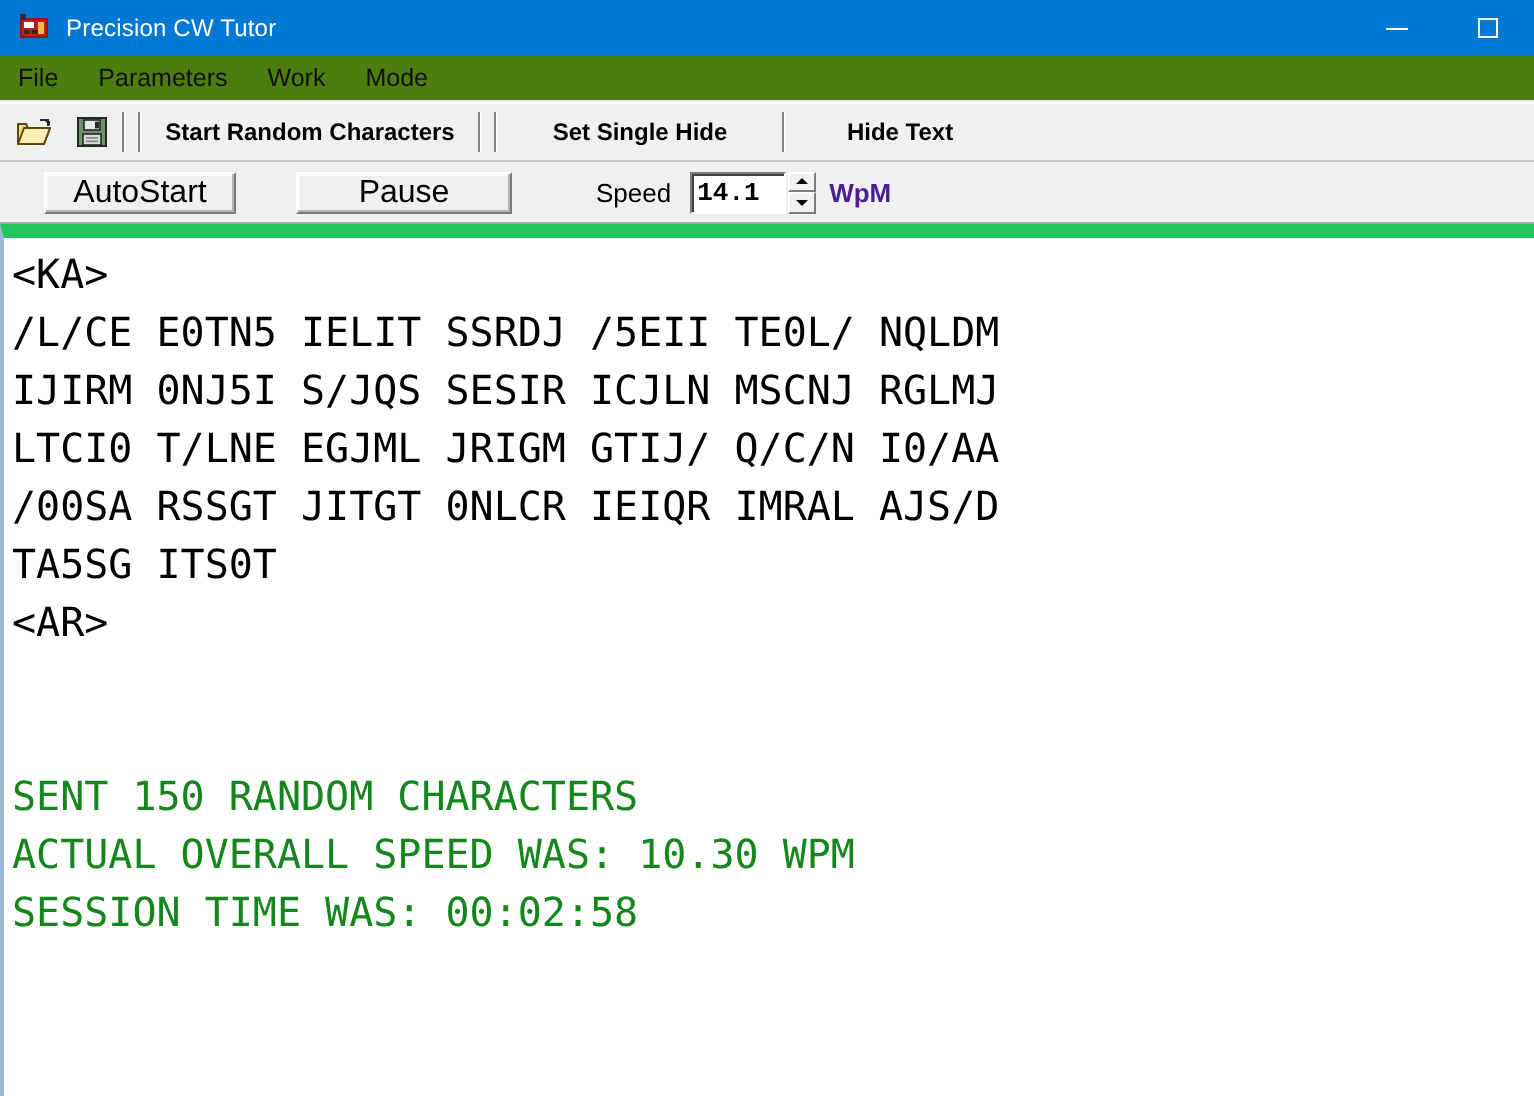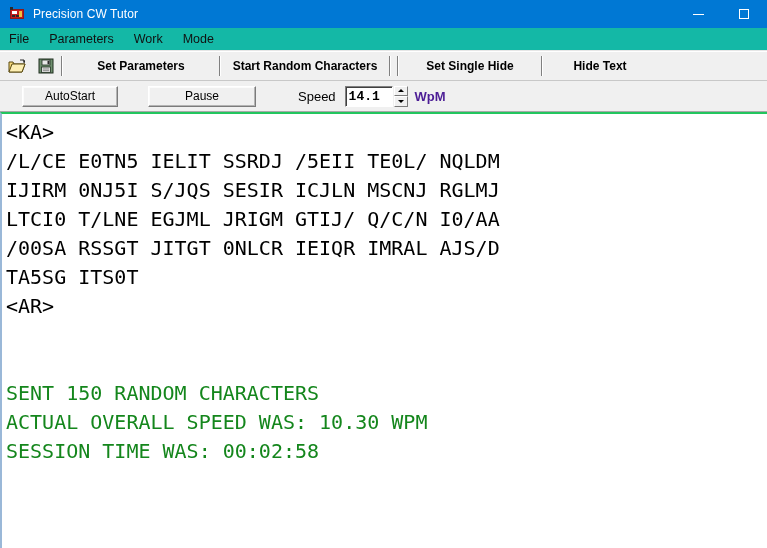--- a/index.html
+++ b/index.html
@@ -71,21 +71,21 @@
     width: 10px;
     height: 10px;
     border: 1px solid #ffffff;
     box-sizing: border-box;
     display: block;
   }
 
   
   .menubar {
     height: 22px;
-    background: #14b8a6;
+    background: #4d7c0f;
     border-bottom: 1px solid #e6e6e6;
     display: flex;
     align-items: center;
     flex: 0 0 auto;
     padding-left: 9px;
     user-select: none;
   }
   .menu-item {
     font-size: 12.5px;
     color: #111111;
@@ -148,21 +148,21 @@
     height: 30px;
     background: #f0f0f0;
     border-bottom: 1px solid #a8a8a8;
     display: flex;
     align-items: center;
     flex: 0 0 auto;
     user-select: none;
   }
   .btn3d {
     font-family: "Liberation Sans", sans-serif;
-    font-size: 12px;
+    font-size: 16px;
     color: #000000;
     background: #f0f0f0;
     border: 1px solid;
     border-color: #ffffff #7b7b7b #7b7b7b #ffffff;
     box-shadow: inset -1px -1px 0 #b4b4b4, inset 1px 1px 0 #fbfbfb;
     height: 21px;
     line-height: 19px;
     text-align: center;
     padding: 0 4px;
     box-sizing: border-box;
@@ -232,21 +232,21 @@
     color: #4c1d95;
     margin-left: 7px;
     white-space: nowrap;
   }
 
   
   .textarea-frame {
     flex: 1 1 auto;
     background: #ffffff;
     border-left: 2px solid #9ab8d8;
-    border-top: 2px solid #22c55e;
+    border-top: 7px solid #22c55e;
     overflow: hidden;
     position: relative;
     box-sizing: border-box;
   }
   .text-content {
     font-family: "DejaVu Sans Mono", monospace;
     font-size: 20px;
     line-height: 29px;
     color: #000000;
     padding: 4px 0 0 4px;
@@ -312,21 +312,20 @@
           <rect x="9.5" y="2.8" width="2" height="3.4" fill="#2b2b2b"></rect>
           <rect x="3.5" y="9" width="9" height="5.5" fill="#dcdcdc" stroke="#1e2e1e" stroke-width="0.8"></rect>
           <rect x="5" y="10.5" width="6" height="0.9" fill="#8a8a8a"></rect>
           <rect x="5" y="12.2" width="6" height="0.9" fill="#8a8a8a"></rect>
         </svg>
       </span>
     </div>
 
     <div class="tb-sep"></div>
 
-    <div class="tb-text-btn" style="width:150px;">Set Parameters</div>
     <div class="tb-sep"></div>
     <div class="tb-text-btn" style="width:162px;">Start Random Characters</div>
     <div class="tb-sep"></div>
     <div class="tb-sep"></div>
     <div class="tb-text-btn" style="width:136px;">Set Single Hide</div>
     <div class="tb-sep"></div>
     <div class="tb-text-btn" style="width:108px;">Hide Text</div>
   </div>
 
   <div class="toolbar2">

